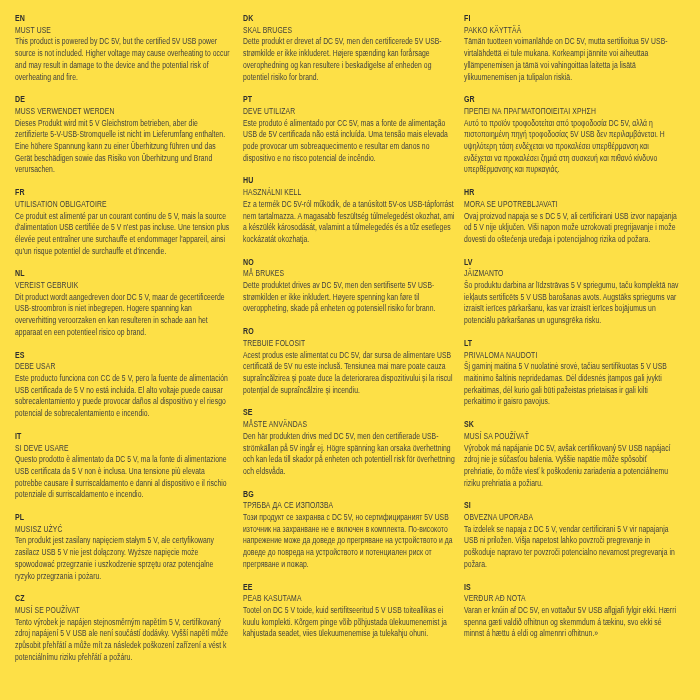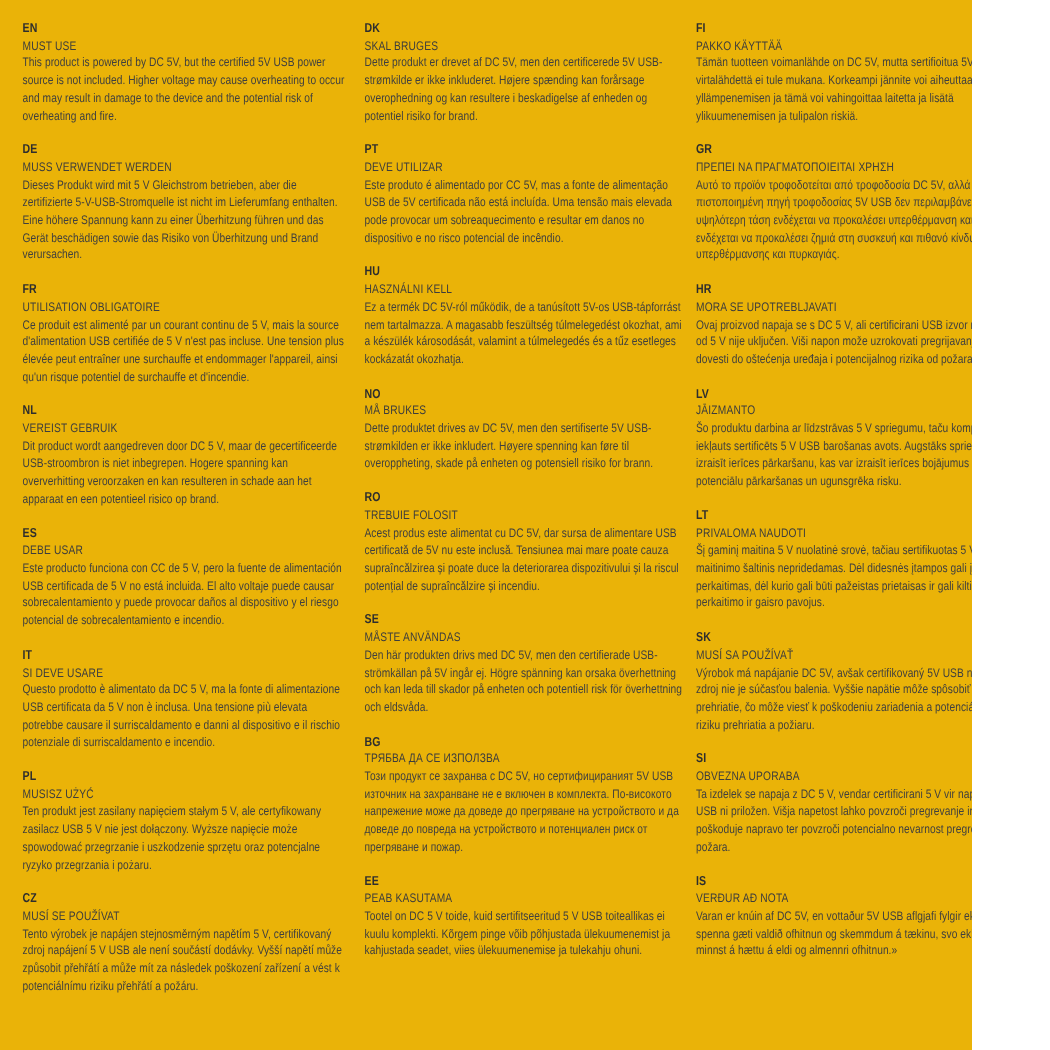--- a/index.html
+++ b/index.html
@@ -1,19 +1,19 @@
 <!DOCTYPE html>
 <html><head>
 <meta charset="utf-8">
 <style>
   html,body{margin:0;padding:0;background:#ffffff;}
   .page{
     position:relative;
-    width:648px;height:700px;
-    background:#eab308;
+    width:700px;height:700px;
+    background:#fde047;
     overflow:hidden;
     font-family:"Liberation Sans", sans-serif;
   }
   .col{
     position:absolute;
     top:13px;
     width:262px;
     transform:scaleX(0.82);
     transform-origin:0 0;
   }

